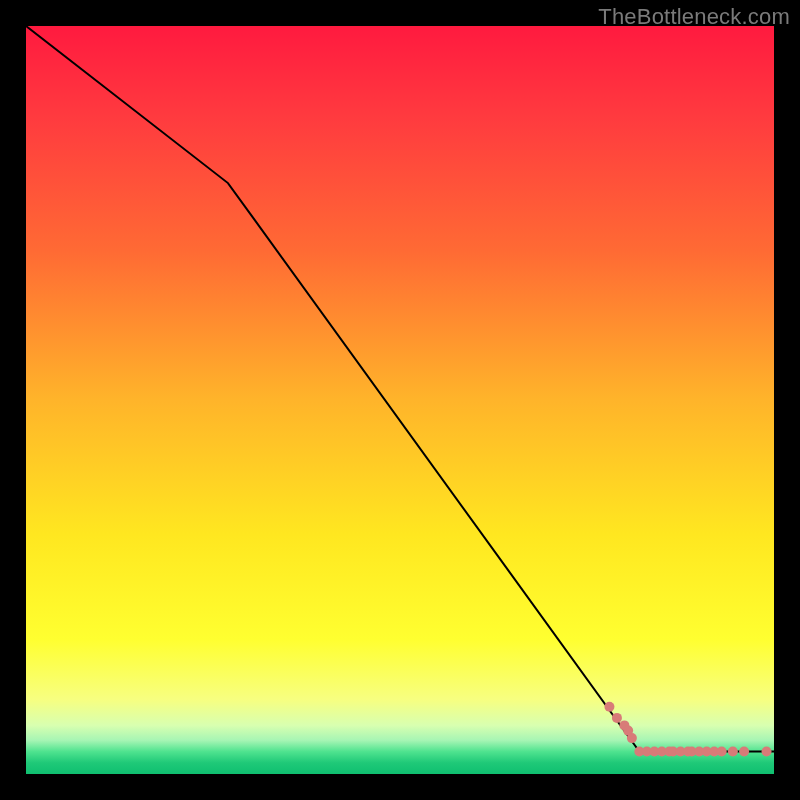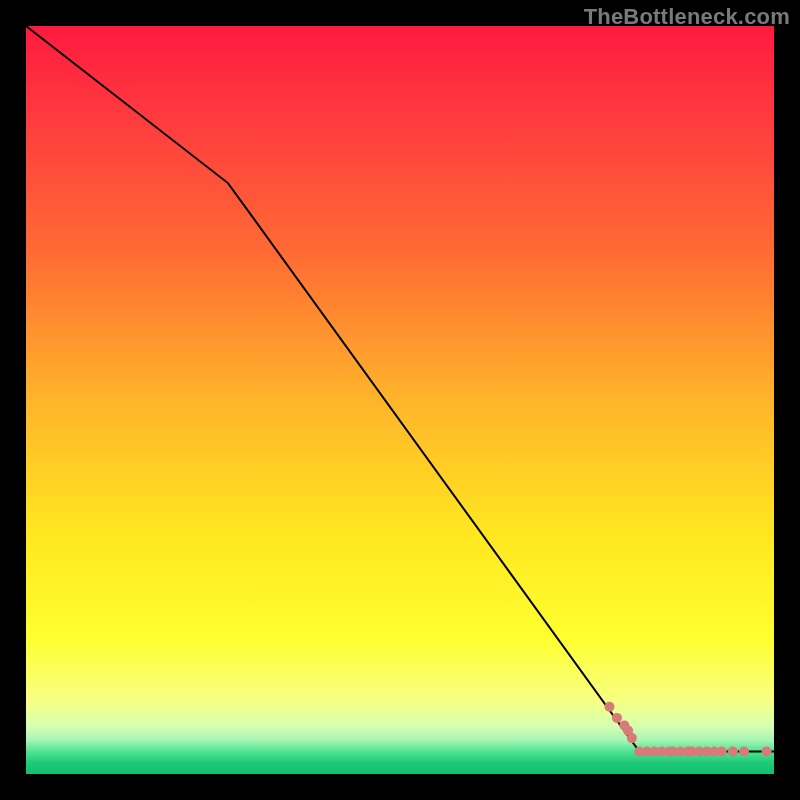--- a/index.html
+++ b/index.html
@@ -15,21 +15,21 @@
     position: relative;
     width: 800px;
     height: 800px;
   }
   #attribution {
     position: absolute;
     top: 4px;
     right: 10px;
     color: #7a7a7a;
     font-size: 22px;
-    font-weight: 700;
+    font-weight: 400;
     letter-spacing: 0.2px;
     z-index: 5;
   }
   #plot {
     position: absolute;
     left: 26px;
     top: 26px;
     width: 748px;
     height: 748px;
   }

